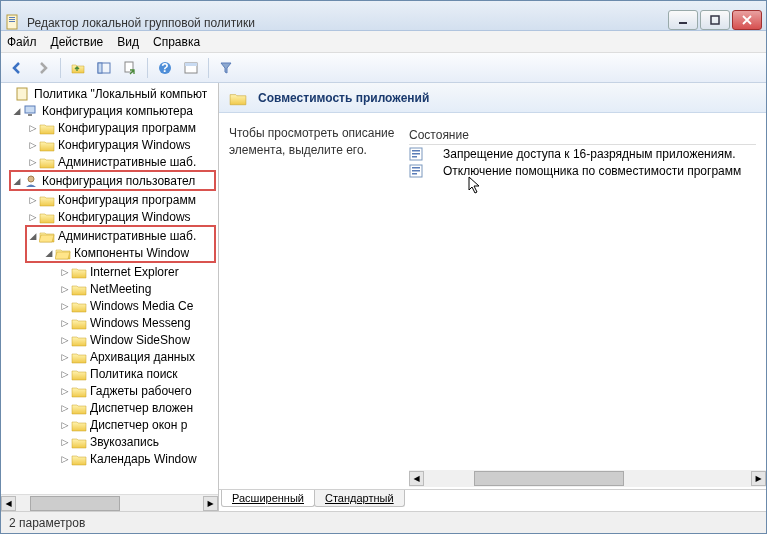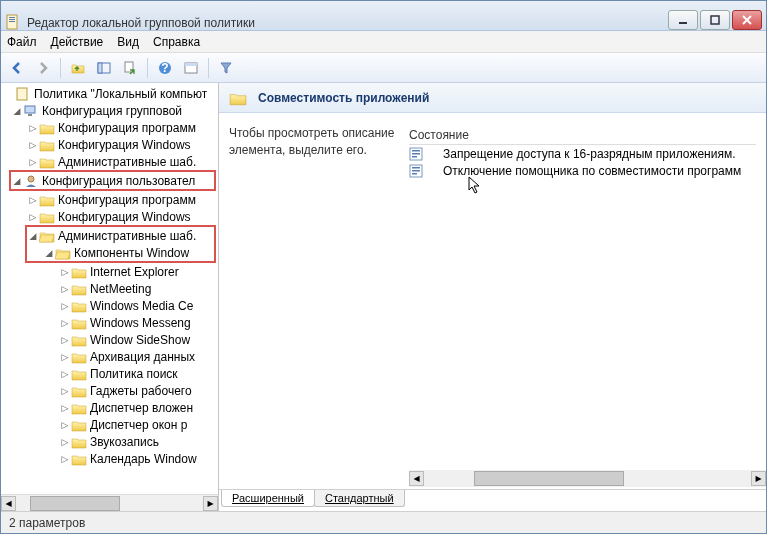--- a/index.html
+++ b/index.html
@@ -175,21 +175,21 @@
             </svg>
           <span class="tlabel">Политика "Локальный компьют</span>
         </div>
 
         <div class="tnode" style="padding-left:10px">
           <span class="expander">◢</span>
           <svg class="ficon" viewBox="0 0 16 14">
               <rect x="2" y="2" width="10" height="7" fill="#c9dbf2" stroke="#5a7db8"></rect>
               <rect x="5" y="10" width="4" height="2" fill="#888"></rect>
             </svg>
-          <span class="tlabel">Конфигурация групповой</span>
+          <span class="tlabel">Конфигурация компьютера</span>
         </div>
         <div class="tnode" style="padding-left:26px">
             <span class="expander">▷</span>
             <svg class="ficon" viewBox="0 0 16 14">
               <path class="folder-svg" d="M1 4 h5 l1 1 h8 v8 h-14 z"></path>
             </svg>
             <span class="tlabel">Конфигурация программ</span>
           </div>
         <div class="tnode" style="padding-left:26px">
             <span class="expander">▷</span>

